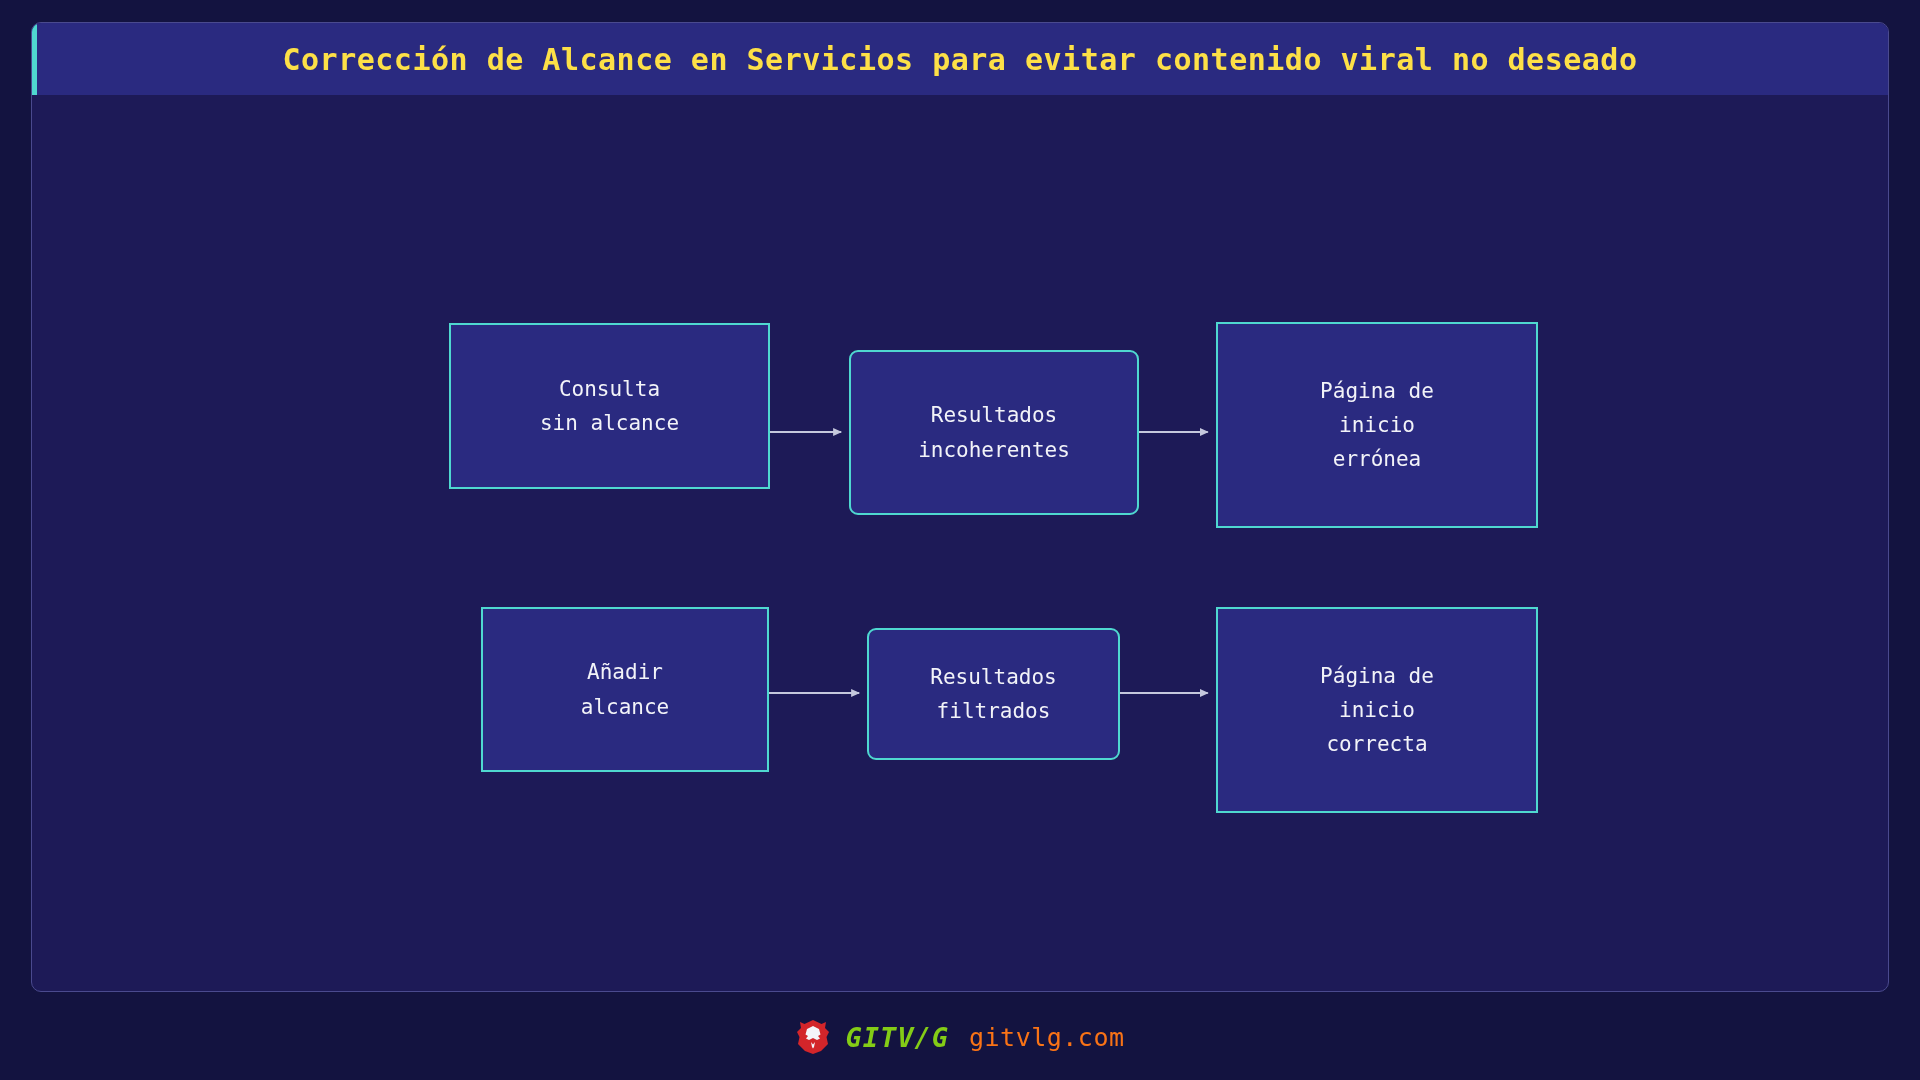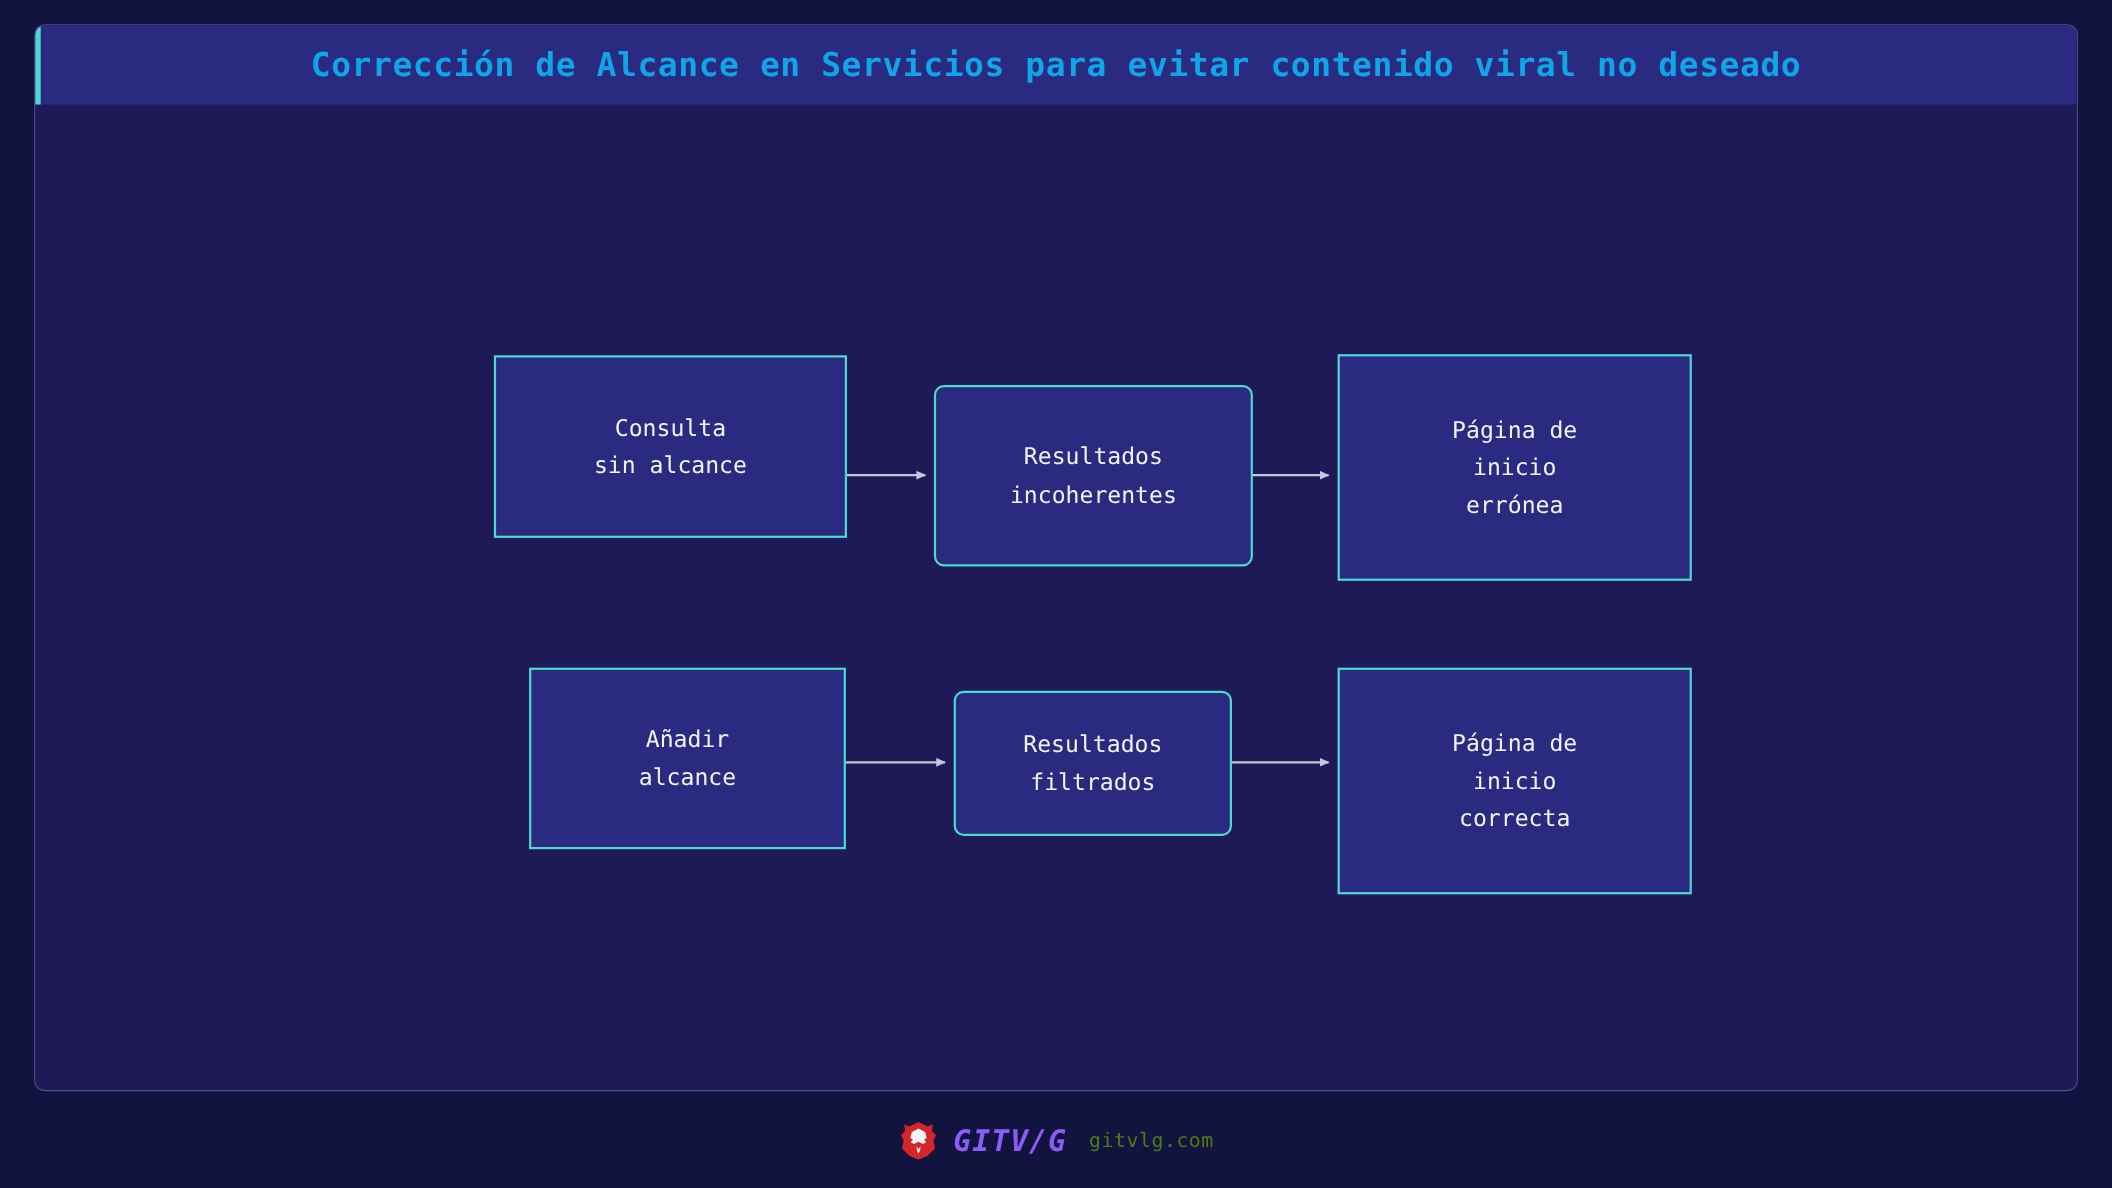--- a/index.html
+++ b/index.html
@@ -45,21 +45,21 @@
   #title-accent {
     position: absolute;
     left: 0;
     top: 0;
     width: 5px;
     height: 100%;
     background: #4fd8d0;
   }
 
   #title-text {
-    color: #0ea5e9;
+    color: #fde047;
     font-size: 30px;
     font-weight: bold;
     letter-spacing: 0.5px;
     white-space: nowrap;
     text-align: center;
   }
 
   
   #canvas {
     position: absolute;
@@ -115,30 +115,30 @@
     height: 58px;
     display: flex;
     align-items: center;
     justify-content: center;
     gap: 14px;
   }
 
   #brand-logo { width: 36px; height: 36px; display: block; }
 
   #brand-name {
-    color: #8b5cf6;
+    color: #84cc16;
     font-size: 27px;
     font-weight: bold;
     font-style: italic;
     letter-spacing: 1px;
   }
 
   #brand-url {
-    color: #4d7c0f;
-    font-size: 18px;
+    color: #f97316;
+    font-size: 25px;
     letter-spacing: 0.5px;
     margin-left: 6px;
   }
 </style>
 </head>
 <body>
 
 <div id="panel">
 
   <div id="title-bar">

